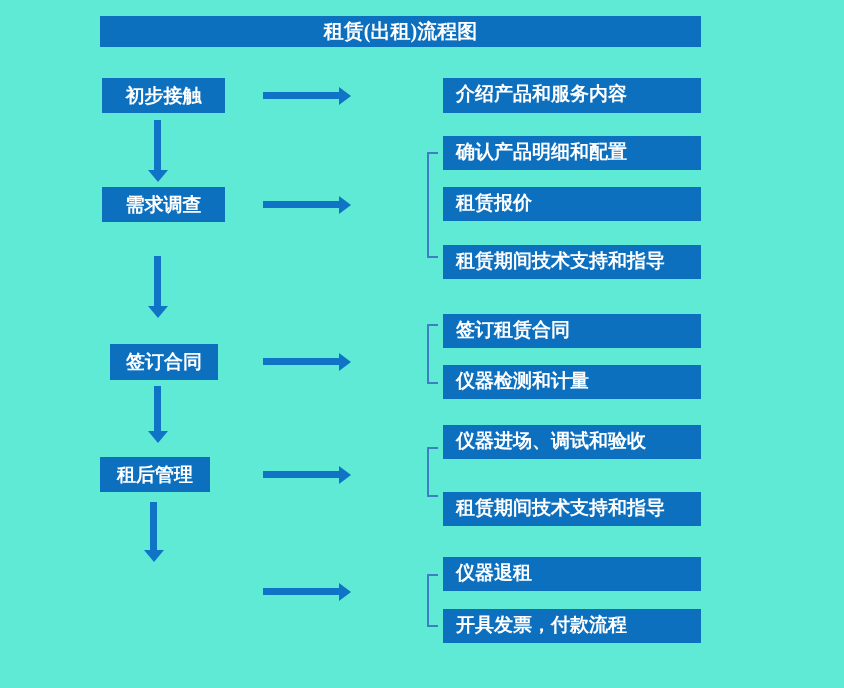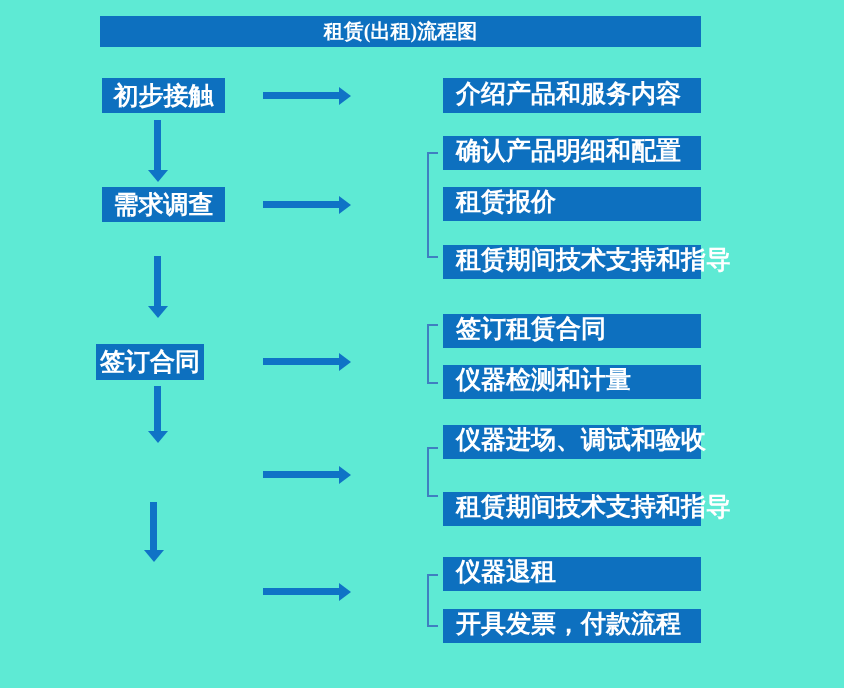--- a/index.html
+++ b/index.html
@@ -13,21 +13,21 @@
     position:relative;
     width:844px;height:688px;
     background:#5eead4;
     overflow:hidden;
   }
   .box{
     position:absolute;
     background:var(--primary);
     color:#ffffff;
     font-weight:bold;
-    font-size:25px;
+    font-size:19px;
     white-space:nowrap;
     box-sizing:border-box;
   }
   .title{
     left:100px;top:16px;width:601px;height:31px;
     line-height:31px;text-align:center;font-size:20px;
   }
   .stage{
     height:35px;line-height:35px;text-align:center;
   }
@@ -64,21 +64,22 @@
 </style>
 </head>
 <body>
 
 <div class="canvas">
 
   <div class="box title">租赁(出租)流程图</div>
 
   <div class="box stage" style="left:102px;top:78px;width:123px;">初步接触</div>
   <div class="box stage" style="left:102px;top:187px;width:123px;">需求调查</div>
-  <div class="box stage" style="left:96px;top:344px;width:108px;height:36px;line-height:36px;">签订合同</div>
+  <div class="box stage" style="left:110px;top:344px;width:108px;height:36px;line-height:36px;">签订合同</div>
+  <div class="box stage" style="left:100px;top:457px;width:110px;">租后管理</div>
 
   <div class="varrow" style="left:154px;top:120px;height:50px;"></div>
   <div class="varrow" style="left:154px;top:256px;height:50px;"></div>
   <div class="varrow" style="left:154px;top:386px;height:45px;"></div>
   <div class="varrow" style="left:150px;top:502px;height:48px;"></div>
 
   <div class="harrow" style="left:263px;top:92px;width:76px;"></div>
   <div class="harrow" style="left:263px;top:201px;width:76px;"></div>
   <div class="harrow" style="left:263px;top:358px;width:76px;"></div>
   <div class="harrow" style="left:263px;top:471px;width:76px;"></div>

